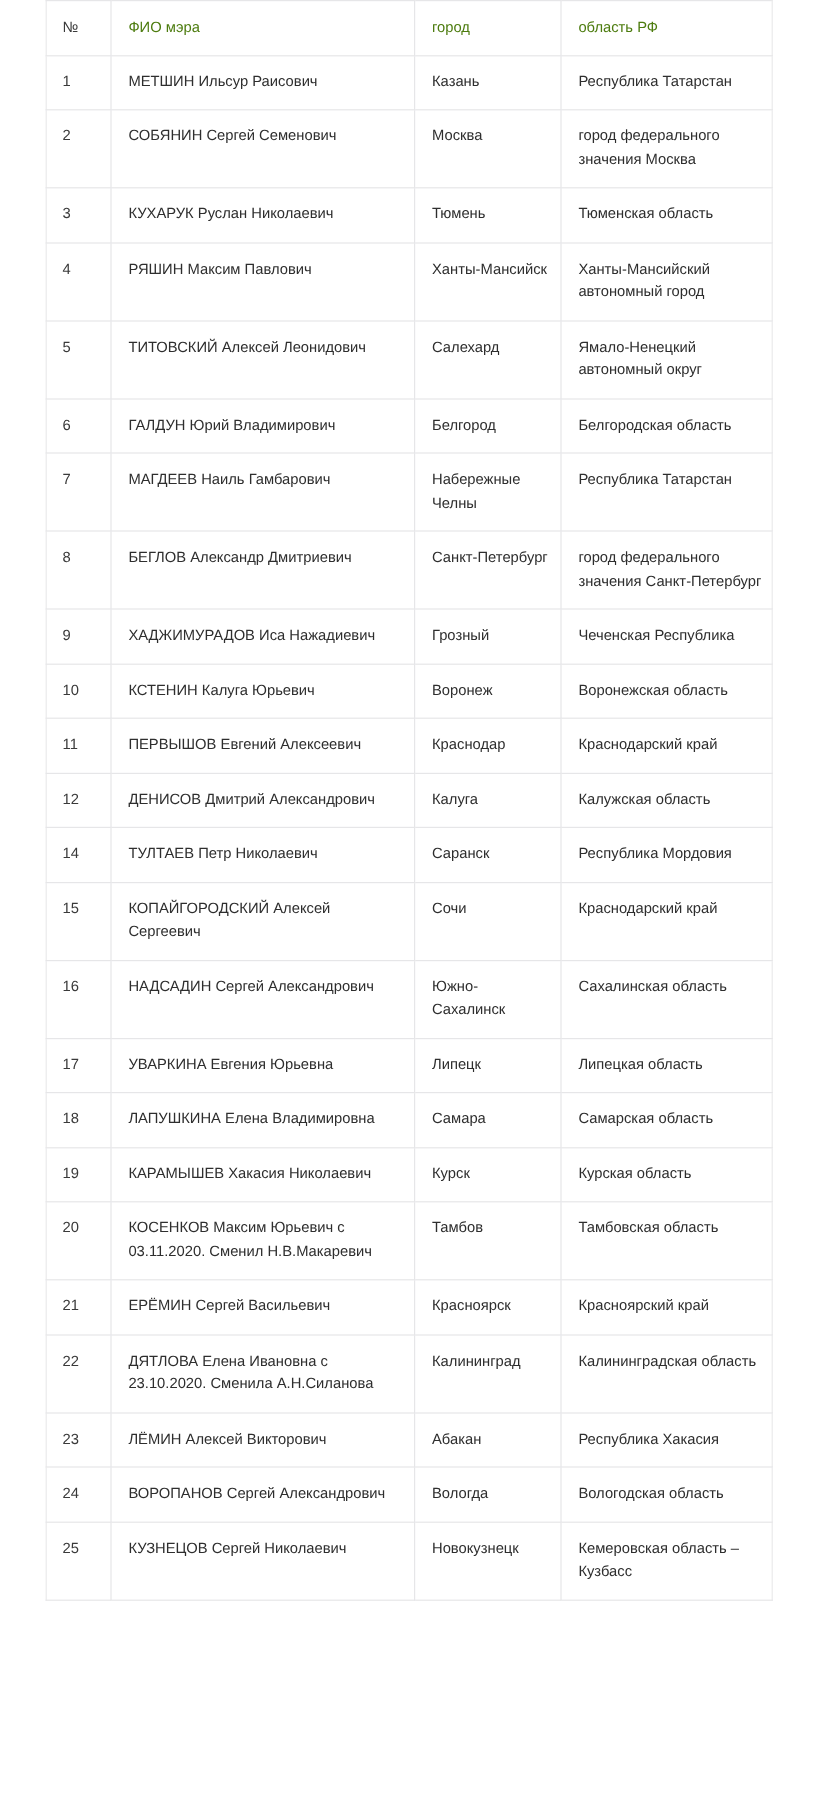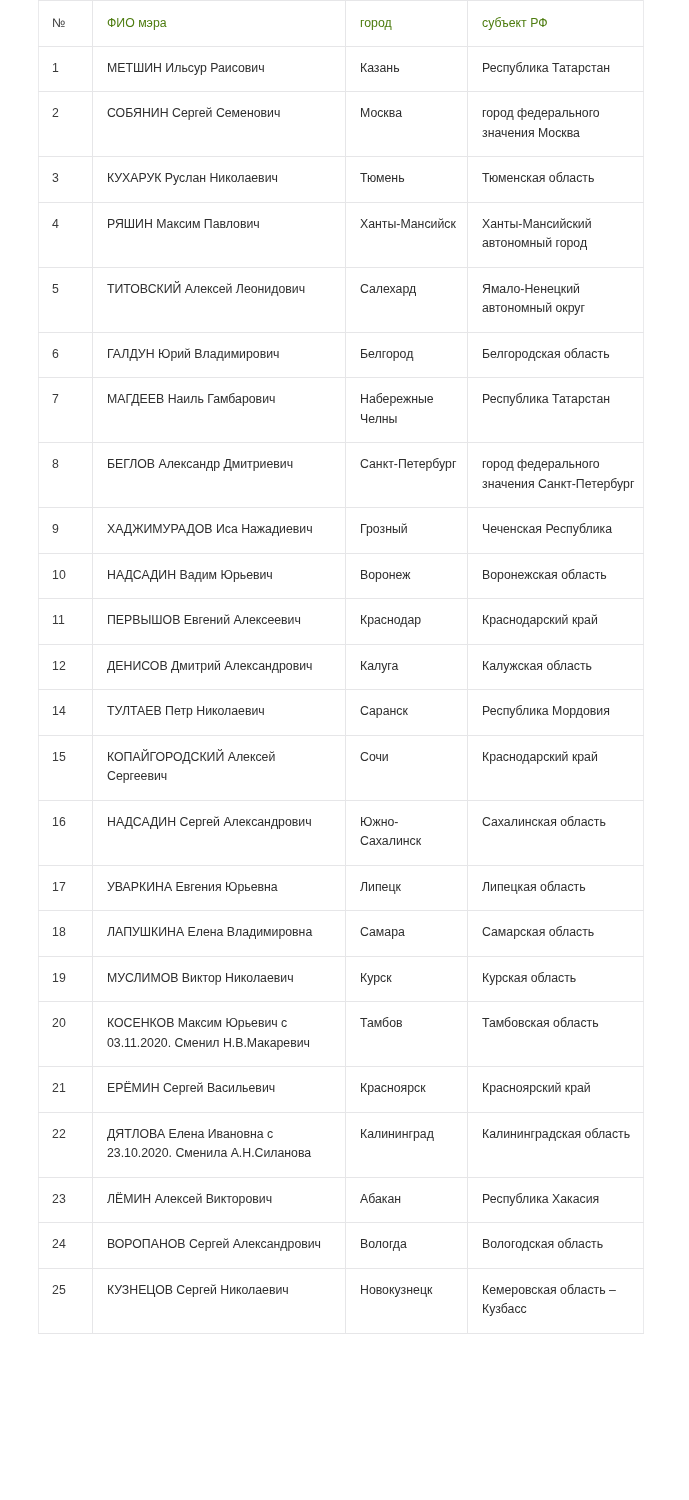--- a/index.html
+++ b/index.html
@@ -104,21 +104,21 @@
         <col class="c-num">
         <col class="c-name">
         <col class="c-city">
         <col class="c-subject">
       </colgroup>
       <thead>
         <tr>
           <th class="num">№</th>
           <th class="name">ФИО мэра</th>
           <th class="city">город</th>
-          <th class="subject">субъект РФ</th>
+          <th class="subject">область РФ</th>
         </tr>
       </thead>
       <tbody id="table-body">
           <tr>
             <td class="num">1</td>
             <td class="name">МЕТШИН Ильсур Раисович</td>
             <td class="city">Казань</td>
             <td class="subject">Республика Татарстан</td>
           </tr>
           <tr>
@@ -164,21 +164,21 @@
             <td class="subject">город федерального значения Санкт-Петербург</td>
           </tr>
           <tr>
             <td class="num">9</td>
             <td class="name">ХАДЖИМУРАДОВ Иса Нажадиевич</td>
             <td class="city">Грозный</td>
             <td class="subject">Чеченская Республика</td>
           </tr>
           <tr>
             <td class="num">10</td>
-            <td class="name">НАДСАДИН Вадим Юрьевич</td>
+            <td class="name">КСТЕНИН Калуга Юрьевич</td>
             <td class="city">Воронеж</td>
             <td class="subject">Воронежская область</td>
           </tr>
           <tr>
             <td class="num">11</td>
             <td class="name">ПЕРВЫШОВ Евгений Алексеевич</td>
             <td class="city">Краснодар</td>
             <td class="subject">Краснодарский край</td>
           </tr>
           <tr>
@@ -212,21 +212,21 @@
             <td class="subject">Липецкая область</td>
           </tr>
           <tr>
             <td class="num">18</td>
             <td class="name">ЛАПУШКИНА Елена Владимировна</td>
             <td class="city">Самара</td>
             <td class="subject">Самарская область</td>
           </tr>
           <tr>
             <td class="num">19</td>
-            <td class="name">МУСЛИМОВ Виктор Николаевич</td>
+            <td class="name">КАРАМЫШЕВ Хакасия Николаевич</td>
             <td class="city">Курск</td>
             <td class="subject">Курская область</td>
           </tr>
           <tr>
             <td class="num">20</td>
             <td class="name">КОСЕНКОВ Максим Юрьевич с 03.11.2020. Сменил Н.В.Макаревич</td>
             <td class="city">Тамбов</td>
             <td class="subject">Тамбовская область</td>
           </tr>
           <tr>

